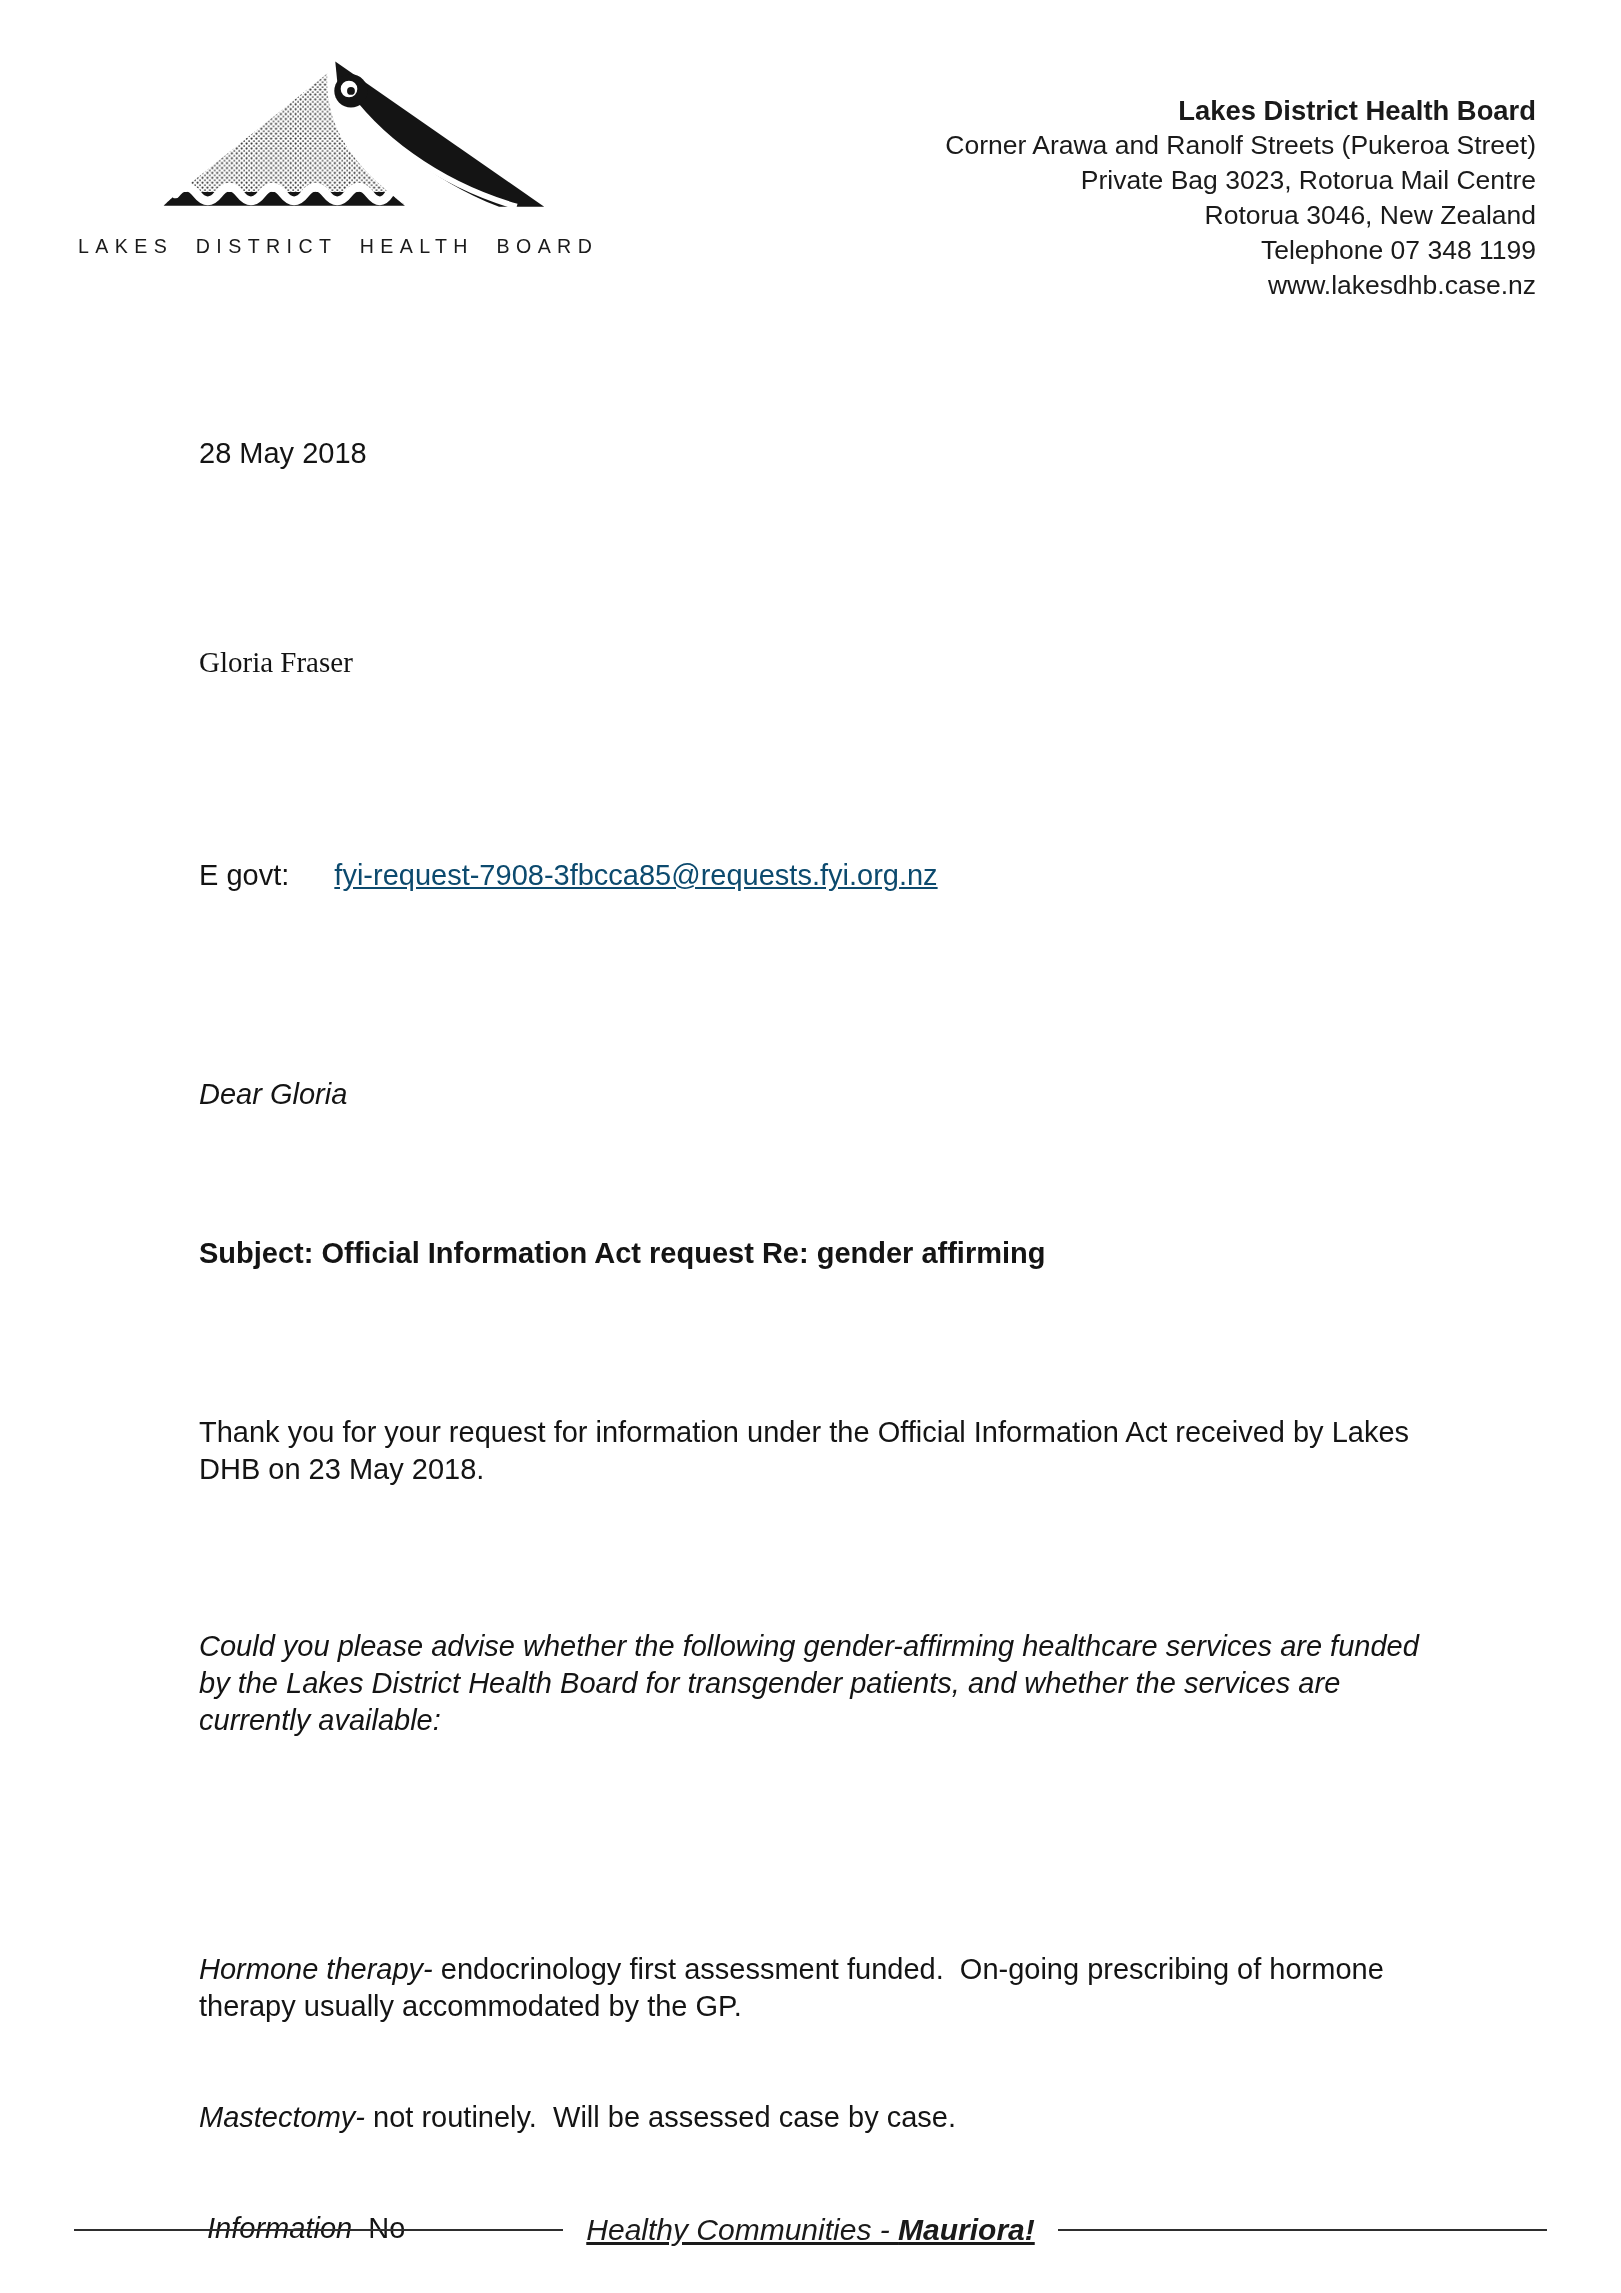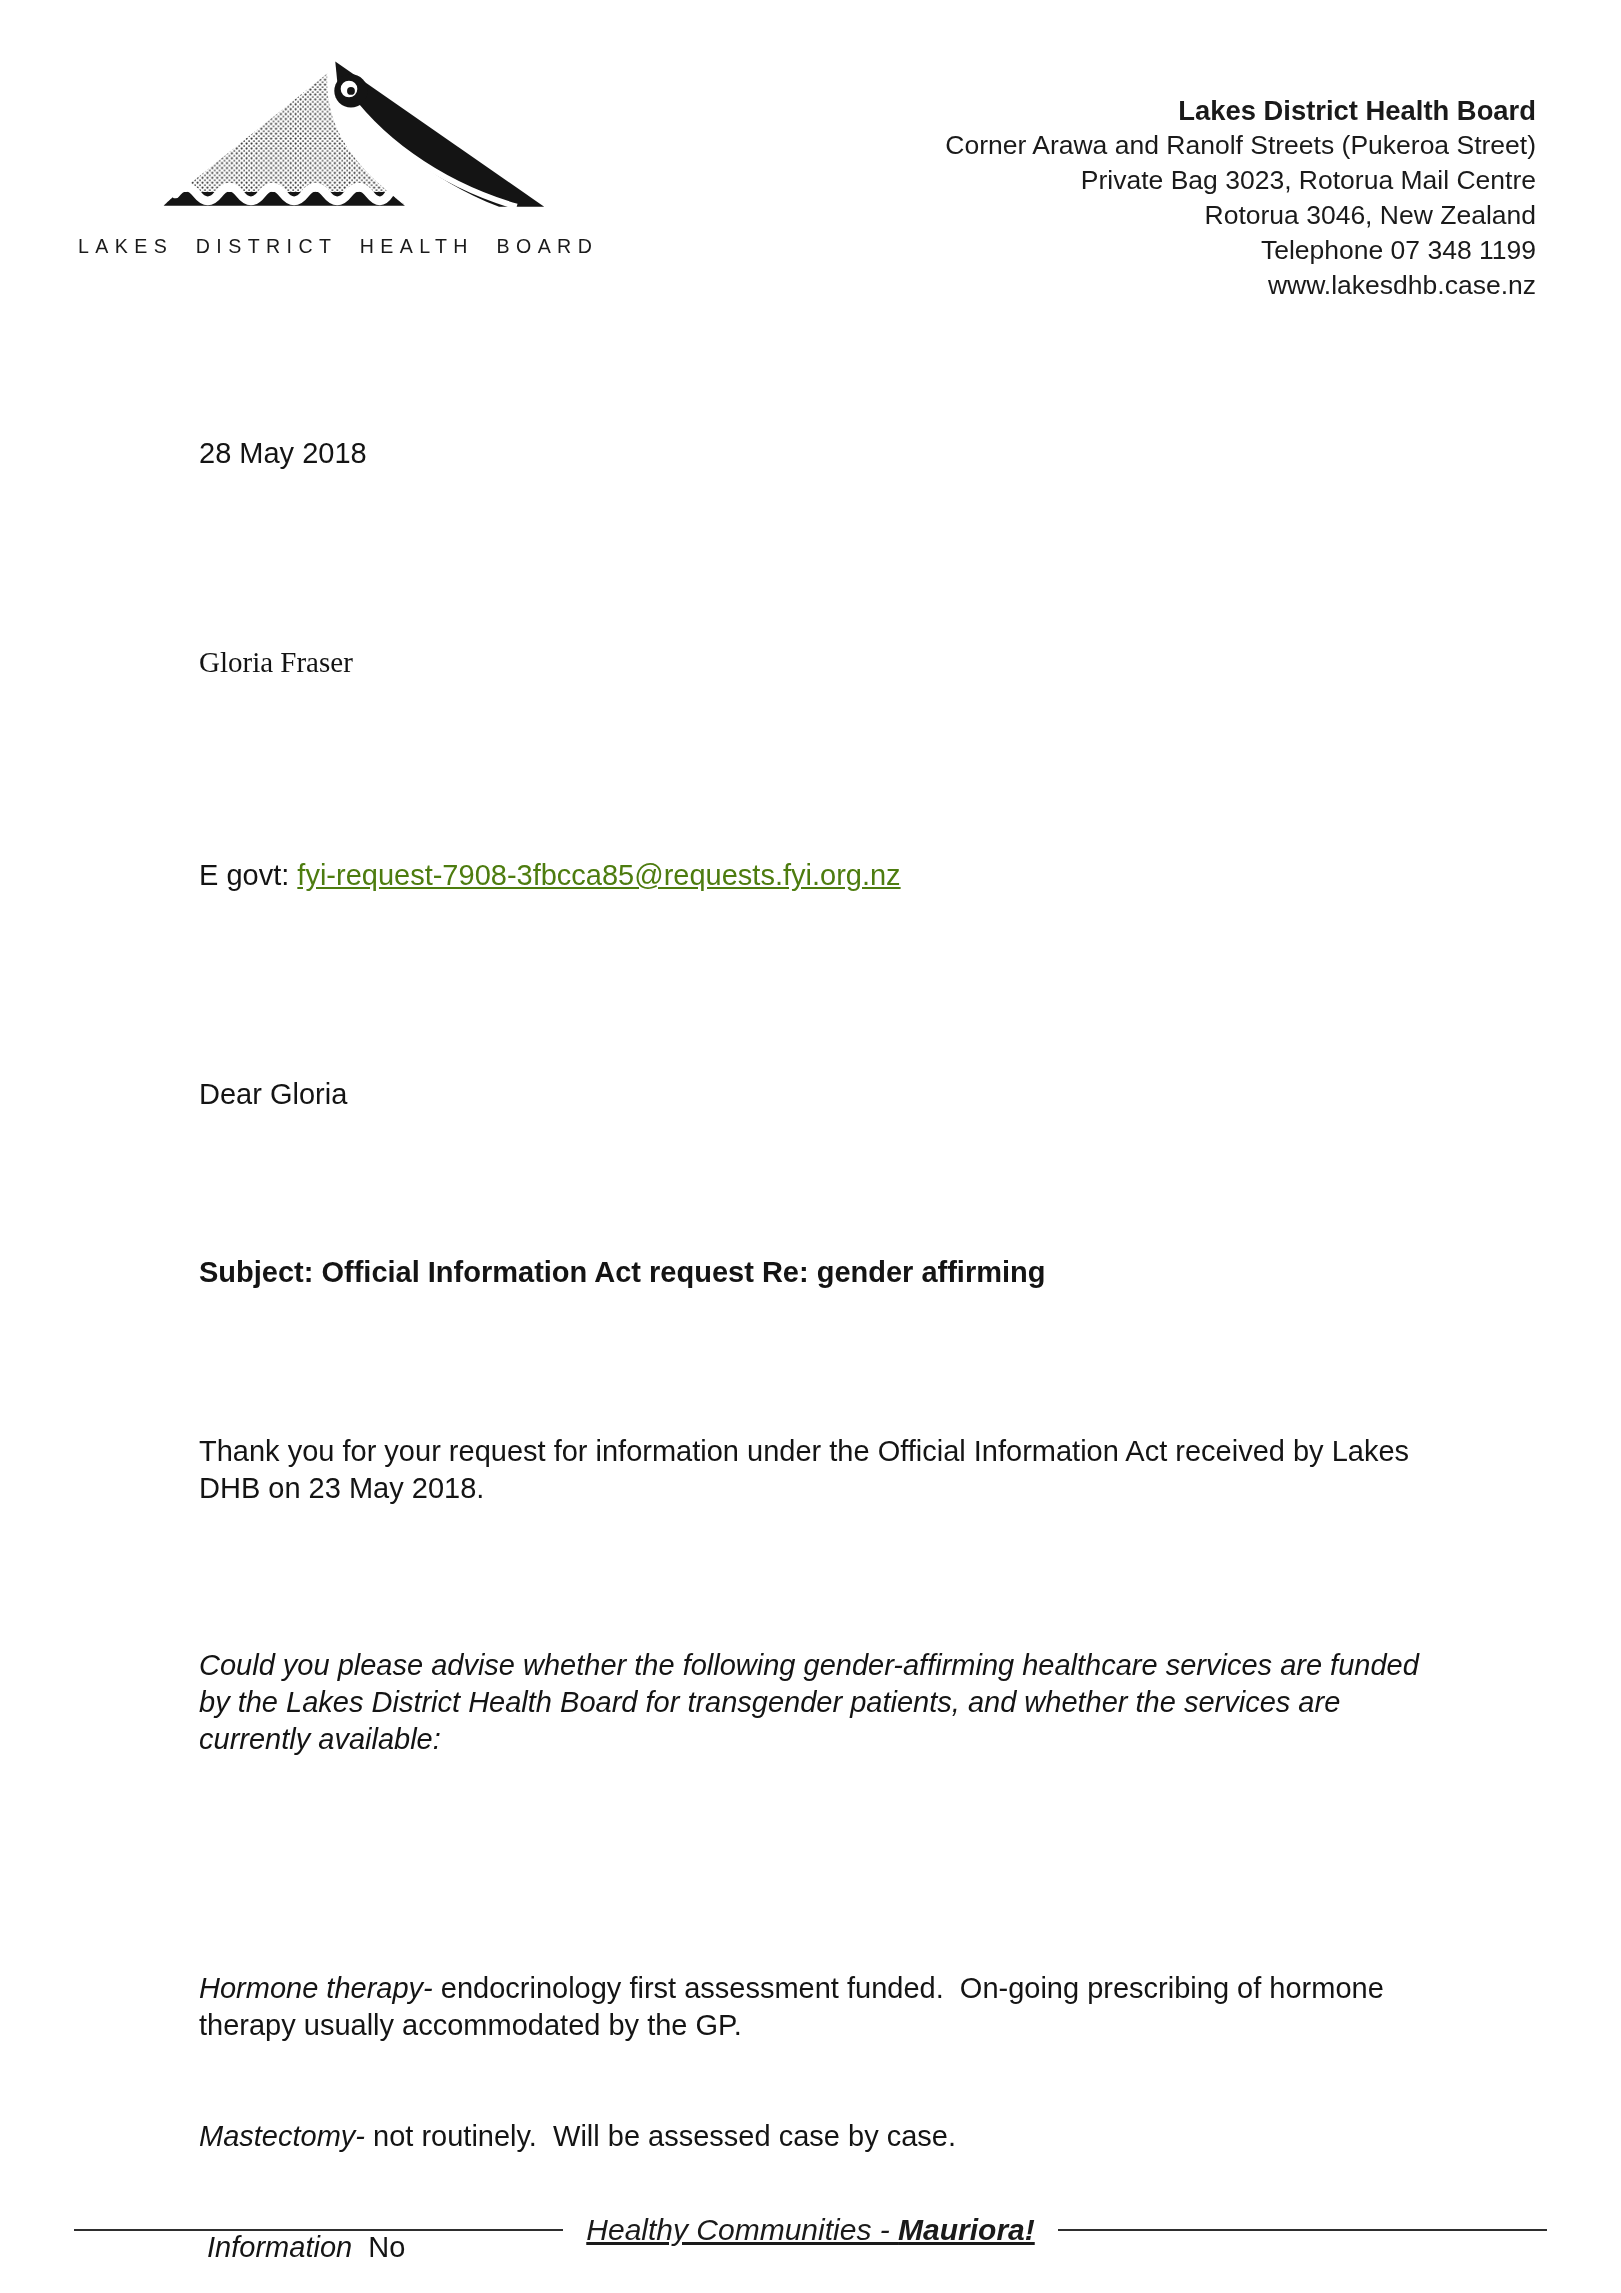--- a/index.html
+++ b/index.html
@@ -33,28 +33,28 @@
 
   
   .letter-body {
     position: absolute; left: 199px; top: 324px; width: 1237px;
     font-size: 29px; line-height: 37px; white-space: pre-wrap;
   }
   .line { margin: 0; }
   .mb62 { margin-bottom: 61px; }
   .mb66 { margin-bottom: 65px; font-family: Liberation Serif, serif; }
   .mb72 { margin-bottom: 71px; }
-  .mb27 { margin-bottom: 30px; }
+  .mb27 { margin-bottom: 11px; font-style: italic; }
   .mb32 { margin-bottom: 31px; }
   .p  { margin: 0 0 29px 0; }
   .italic-p { font-style: italic; margin: 0 0 27.4px 0; }
   .subject { font-weight: bold; }
   .services { margin: 0 0 25.5px 0; }
   .service-term { font-weight: normal; font-style: italic; }
-  .email-link { color: #4d7c0f; text-decoration: underline; }
+  .email-link { color: #0c4a6e; text-decoration: underline; margin-left: 37px; }
 
   
   .footer {
     position: absolute; left: 0; top: 2213px; width: 100%;
     box-sizing: border-box; padding: 0 74px;
     display: flex; align-items: center;
     font-size: 30px; font-style: italic; color: #1a1a1a; text-decoration: underline;
   }
   .footer .rule { flex: 1 1 auto; border-top: 2px solid #2e2e2e; }
   .footer .tagline { flex: 0 0 auto; padding: 0 23.5px; white-space: pre; }

